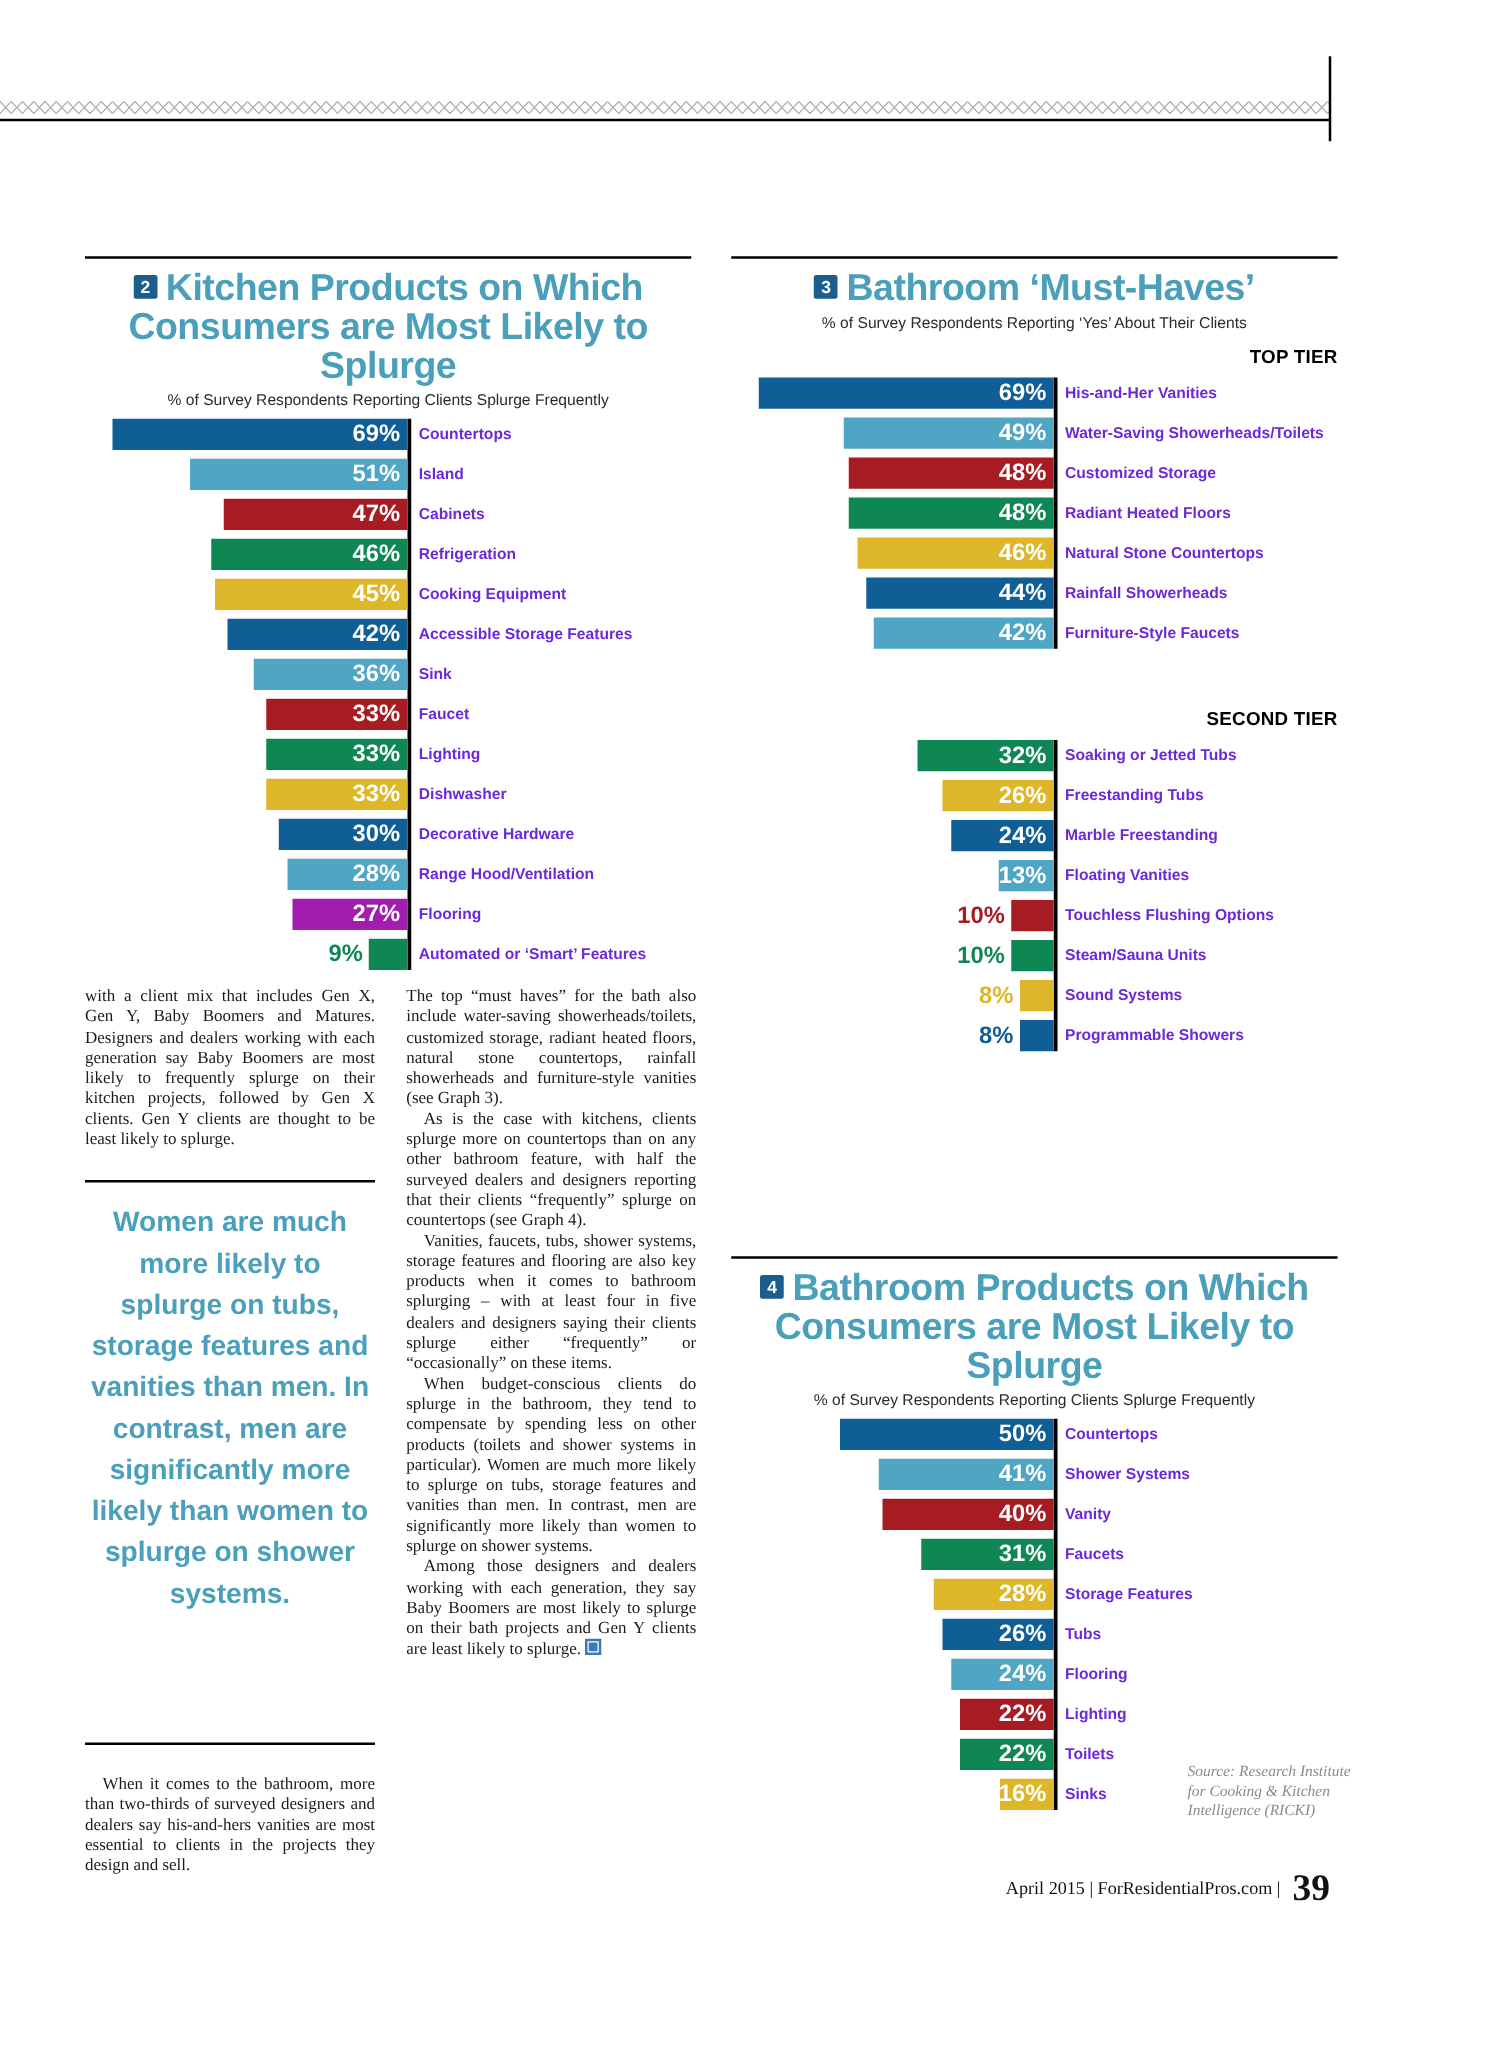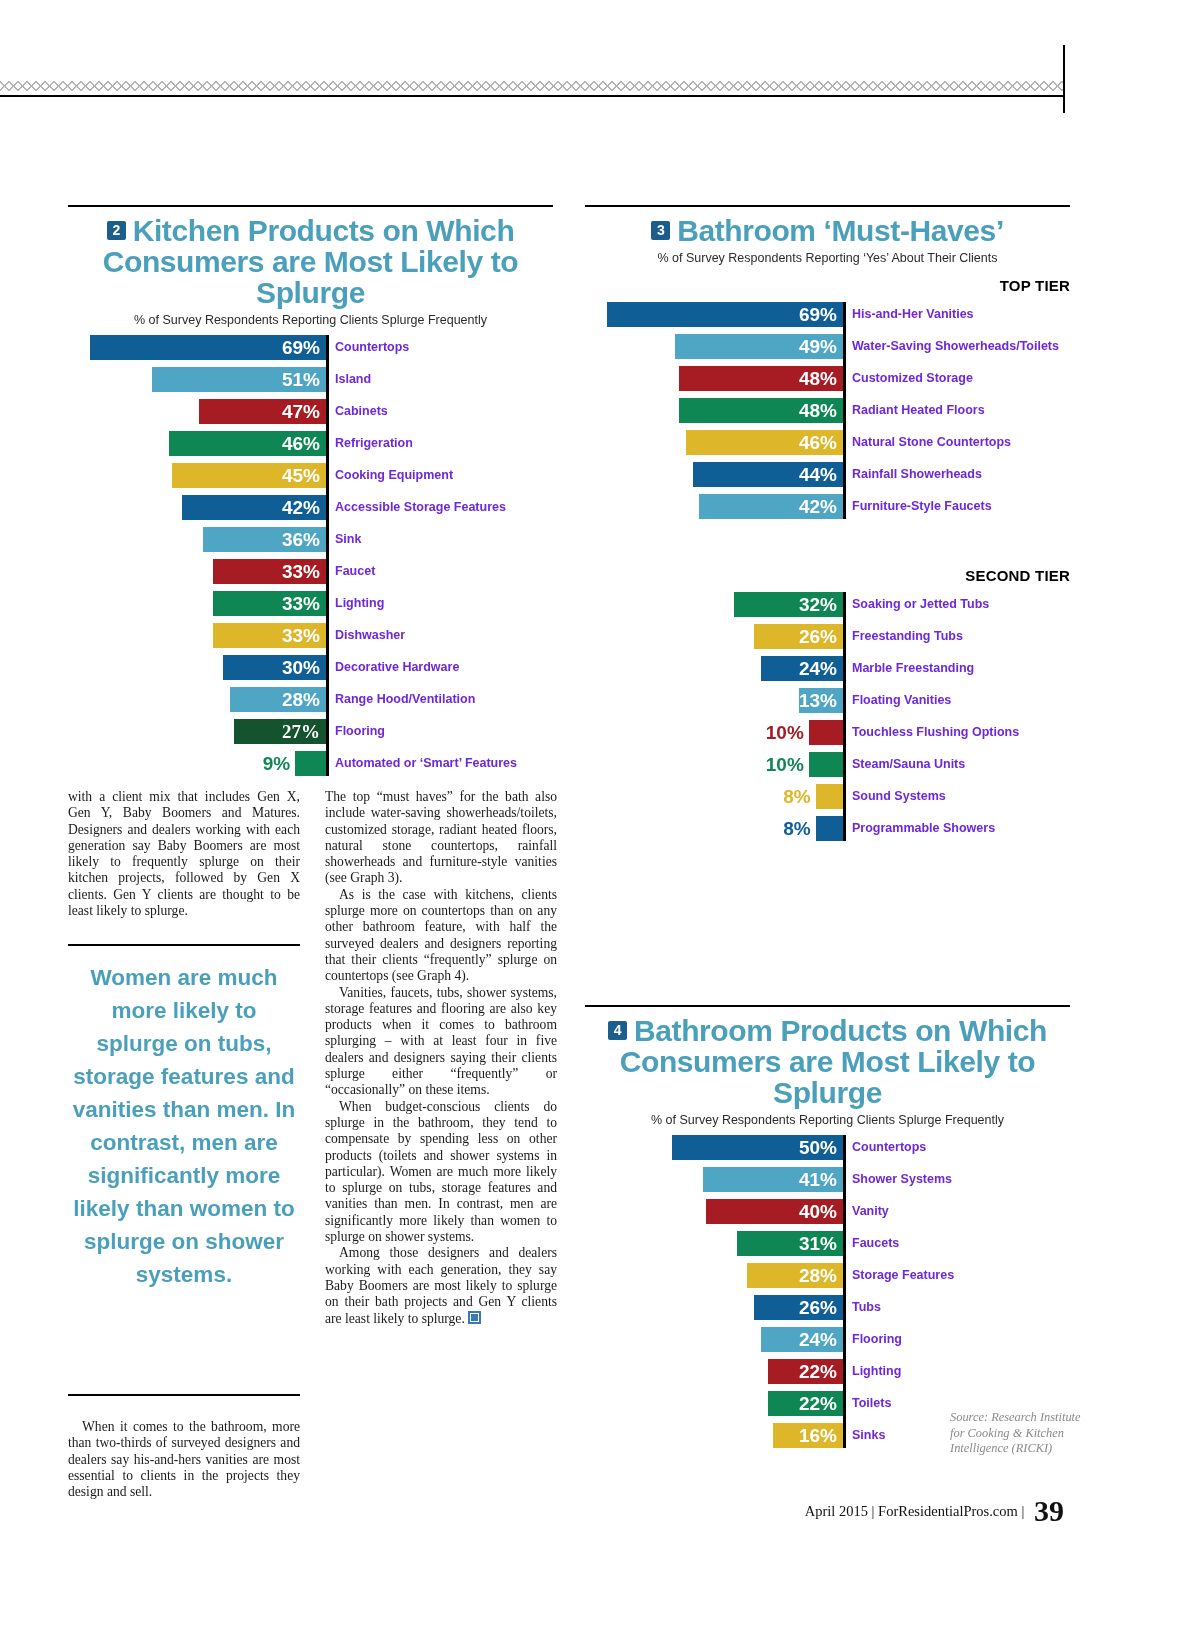--- a/index.html
+++ b/index.html
@@ -110,21 +110,21 @@
       <div class="row">
         <div class="bartrack" style="width: 258px;">
           <div class="bar" style="width: 174.42px; background: rgb(78, 166, 196);">
             <span class="barval">51%</span>
           </div>
         </div>
         <div class="rowlabel">Island</div>
       </div>
       <div class="row">
         <div class="bartrack" style="width: 258px;">
-          <div class="bar" style="width: 127px; background: rgb(166, 28, 34); padding-left: 32px;">
+          <div class="bar" style="width: 147px; background: rgb(166, 28, 34); padding-left: 32px;">
             <span class="barval">47%</span>
           </div>
         </div>
         <div class="rowlabel">Cabinets</div>
       </div>
       <div class="row">
         <div class="bartrack" style="width: 258px;">
           <div class="bar" style="width: 157.32px; background: rgb(15, 135, 84);">
             <span class="barval">46%</span>
           </div>
@@ -190,21 +190,21 @@
       <div class="row">
         <div class="bartrack" style="width: 258px;">
           <div class="bar" style="width: 95.76px; background: rgb(78, 166, 196);">
             <span class="barval">28%</span>
           </div>
         </div>
         <div class="rowlabel">Range Hood/Ventilation</div>
       </div>
       <div class="row">
         <div class="bartrack" style="width: 258px;">
-          <div class="bar" style="width: 92.34px; background: #14532d; font-family: Liberation Serif, serif;">
+          <div class="bar" style="width: 92.34px; background: #a21caf;">
             <span class="barval">27%</span>
           </div>
         </div>
         <div class="rowlabel">Flooring</div>
       </div>
       <div class="row">
         <div class="bartrack" style="width: 258px;">
           <div class="valout" style="color: rgb(15, 135, 84); flex: 1 1 auto;">9%</div>
           <div class="bar" style="width: 30.78px; background: rgb(15, 135, 84);"></div>
         </div>
@@ -426,21 +426,21 @@
       <div class="row">
         <div class="bartrack" style="width: 258px;">
           <div class="bar" style="width: 75.24px; background: rgb(15, 135, 84);">
             <span class="barval">22%</span>
           </div>
         </div>
         <div class="rowlabel">Toilets</div>
       </div>
       <div class="row">
         <div class="bartrack" style="width: 258px;">
-          <div class="bar" style="width: 70px; background: rgb(221, 182, 42); padding-left: 28px;">
+          <div class="bar" style="width: 43px; background: rgb(221, 182, 42); padding-left: 28px;">
             <span class="barval">16%</span>
           </div>
         </div>
         <div class="rowlabel">Sinks</div>
       </div>
     </div>
 </div>
 
 <div class="bodycol" style="left:68px;top:789px;width:232px;">with a client mix that includes Gen X, Gen Y, Baby Boomers and Matures. Designers and dealers working with each generation say Baby Boomers are most likely to frequently splurge on their kitchen projects, followed by Gen X clients. Gen Y clients are thought to be least likely to splurge.</div>
 

